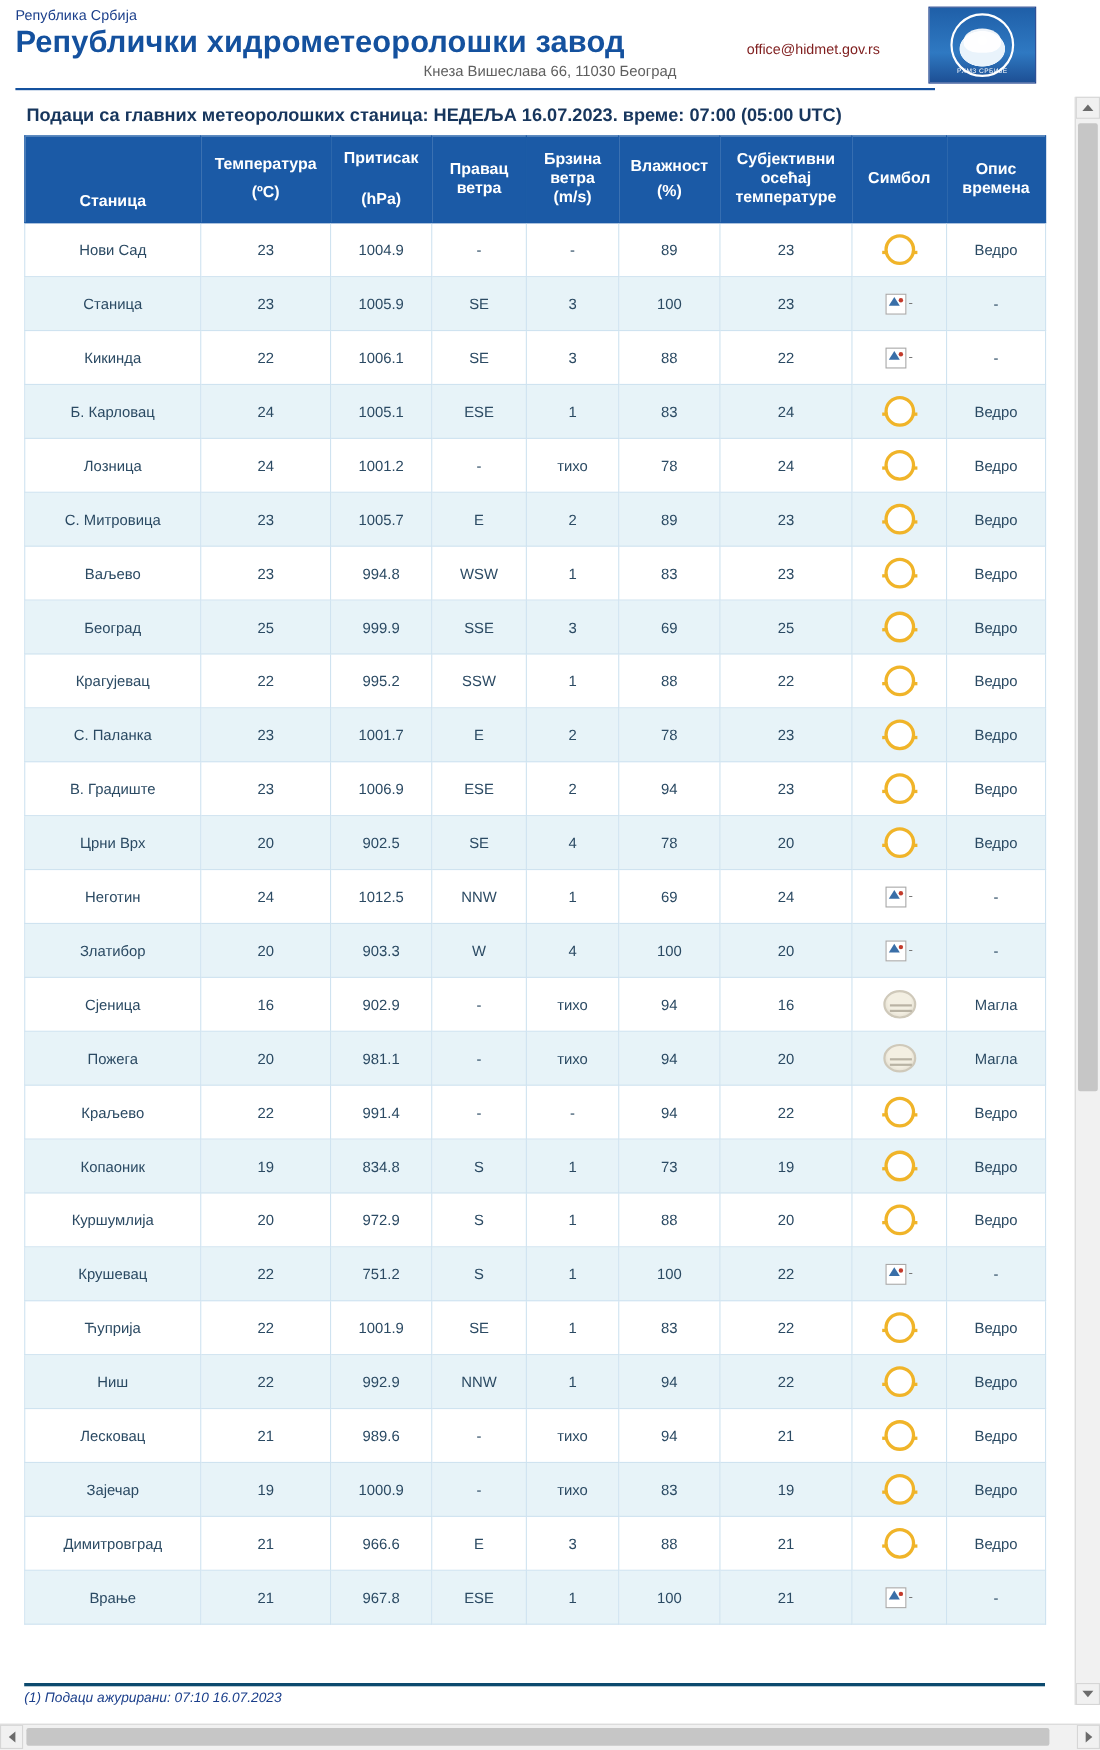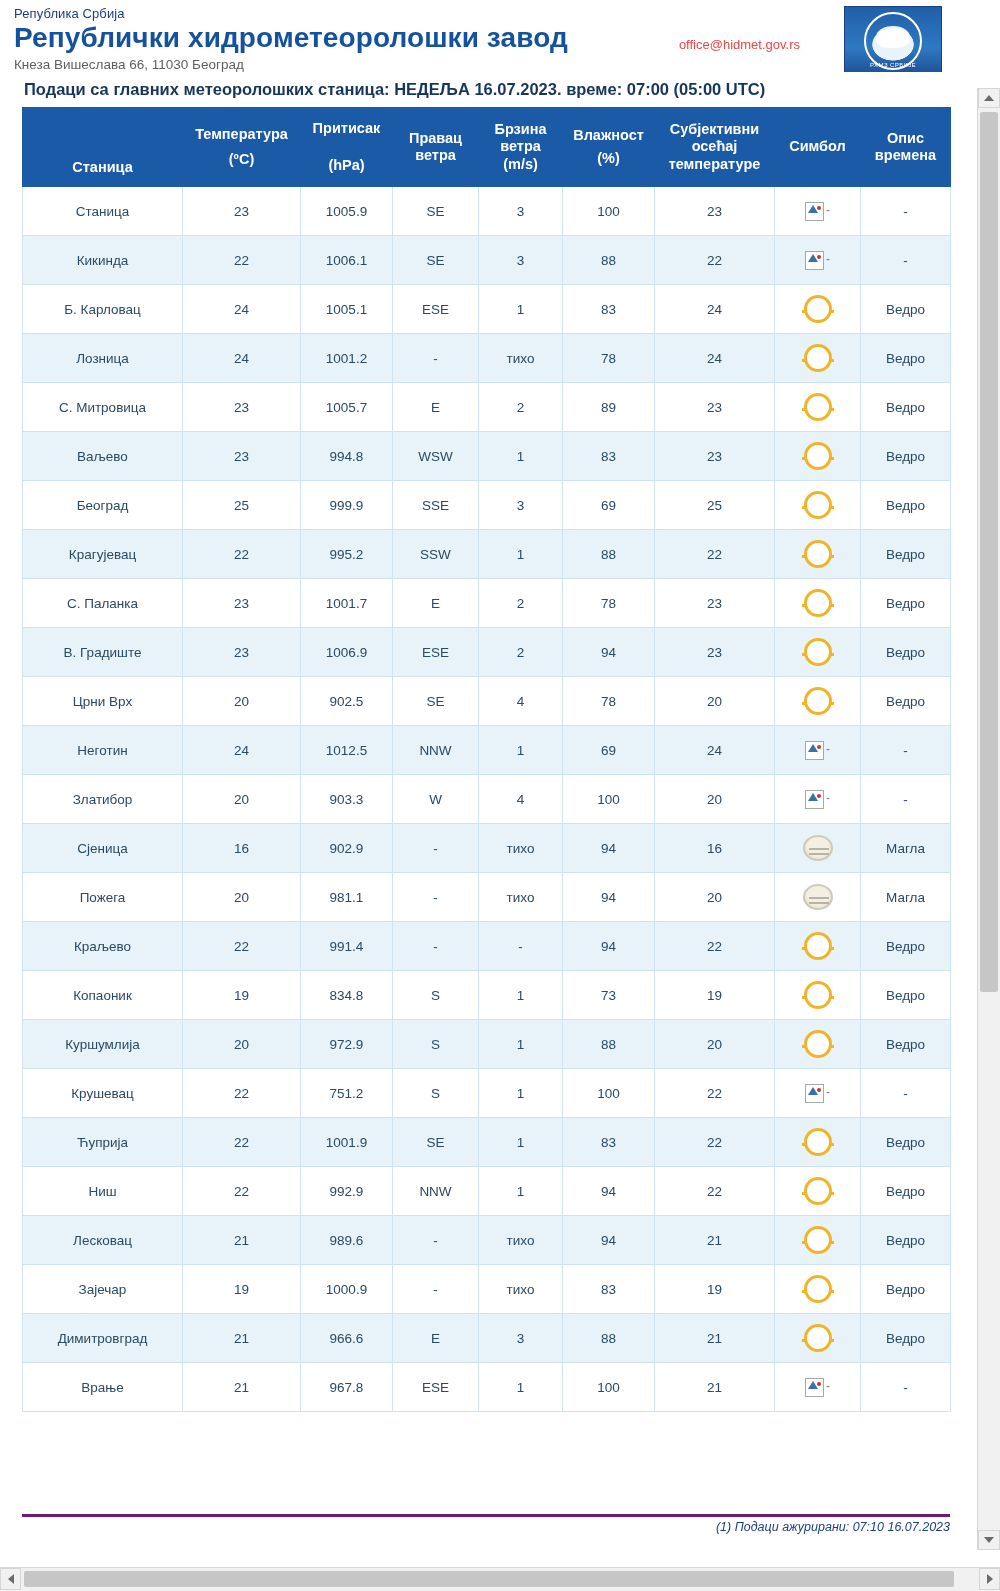--- a/index.html
+++ b/index.html
@@ -32,27 +32,28 @@
     font-size: 28px;
     color: #14519e;
     font-weight: bold;
     margin-top: 1px;
     letter-spacing: .1px;
   }
   .hdr-addr {
     font-size: 13.5px;
     color: #5f5f5f;
     margin-top: 3px;
+    text-align: center;
   }
   .hdr-email {
     position: absolute;
     right: 200px;
     top: 37px;
     font-size: 13px;
-    color: #ef4444;
+    color: #7f1d1d;
   }
   .hdr-logo {
     position: absolute;
     right: 58px;
     top: 6px;
     width: 96px;
     height: 68px;
     border: 1px solid #1b3f8b;
     background:
       radial-gradient(circle at 50% 44%, #ffffff 0 6%, rgba(255,255,255,0) 7%),
@@ -98,21 +99,21 @@
     right: 150px;
     top: 80px;
     height: 2px;
     background: #14519e;
   }
 
   
   .viewport {
     position: absolute;
     left: 0;
-    top: 72px;
+    top: 88px;
     width: 1000px;
     height: 1480px;
     background: #ffffff;
   }
   .scroll-area {
     position: absolute;
     left: 0; top: 0;
     width: 978px;
     height: 1462px;
     overflow: hidden;
@@ -255,25 +256,24 @@
 
   
   .footnote {
     position: absolute;
     left: 22px;
     bottom: 0px;
     width: 928px;
     font-size: 12.5px;
     font-style: italic;
     color: #1b3f8b;
-    border-top: 3px solid #701a75;
+    border-top: 3px solid #0c4a6e;
     padding-top: 3px;
     background: #ffffff;
     box-sizing: border-box;
-    text-align: right;
   }
 
   
   .vscroll {
     position: absolute;
     right: 0; top: 88px;
     width: 22px;
     height: 1462px;
     background: #f1f1f1;
     border-left: 1px solid #d6d6d6;
@@ -400,20 +400,31 @@
             <th>
               <div>Симбол</div>
             </th>
             <th>
               <div>Опис времена</div>
             </th>
           </tr>
         </thead>
         <tbody id="tbody">
             <tr>
+              <td class="station">Нови Сад</td>
+              <td class="temp">23</td>
+              <td class="press">1004.9</td>
+              <td class="wdir">-</td>
+              <td class="wspd">-</td>
+              <td class="hum">89</td>
+              <td class="feels">23</td>
+              <td class="symcell"><span class="sym sun"></span></td>
+              <td class="desc">Ведро</td>
+            </tr>
+            <tr>
               <td class="station">Станица</td>
               <td class="temp">23</td>
               <td class="press">1005.9</td>
               <td class="wdir">SE</td>
               <td class="wspd">3</td>
               <td class="hum">100</td>
               <td class="feels">23</td>
               <td class="symcell"><span class="broken-wrap"><span class="broken-img"></span><span class="dash">-</span></span></td>
               <td class="desc">-</td>
             </tr>

